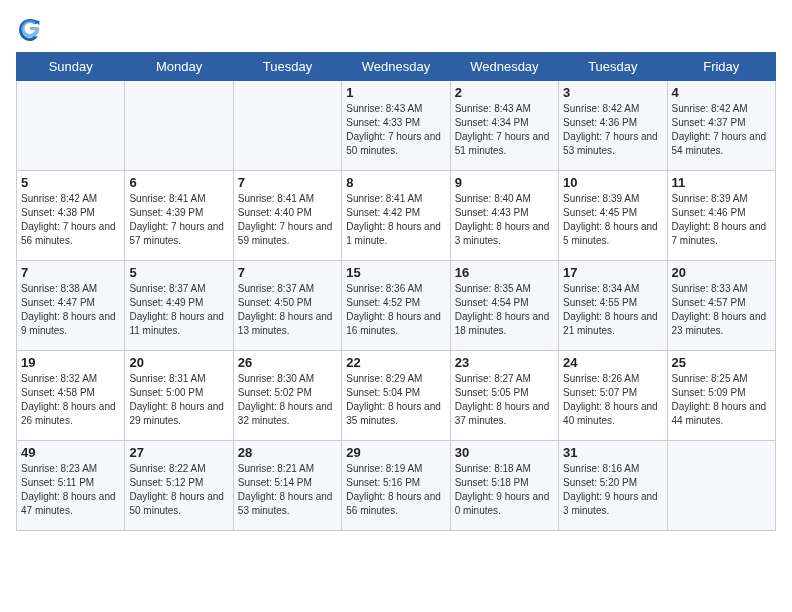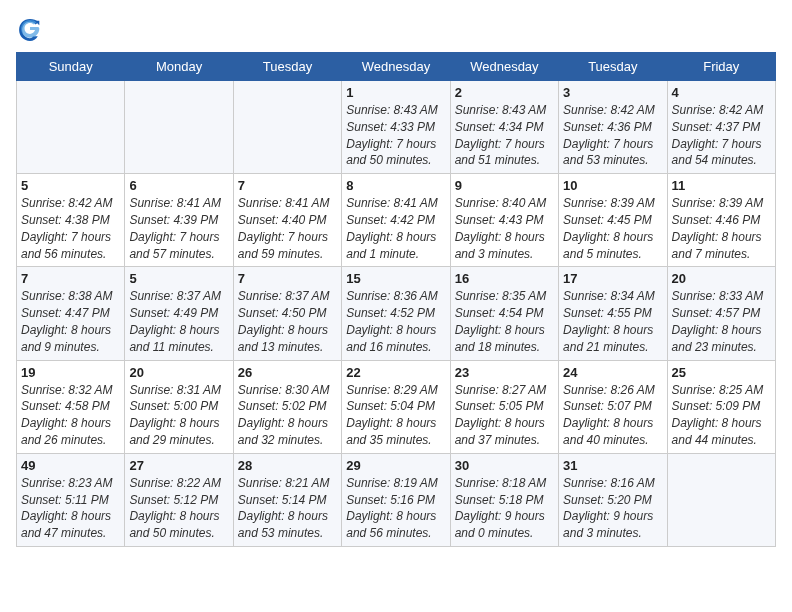--- a/index.html
+++ b/index.html
@@ -78,24 +78,23 @@
     .calendar-table tbody tr:nth-child(even) td {
       background-color: #fff;
     }
     .day-number {
       font-size: 13px;
       font-weight: bold;
       margin-bottom: 2px;
       display: block;
     }
     .day-info {
-      font-size: 12px;
+      font-size: 10px;
       color: #333;
       line-height: 1.4;
-      font-style: italic;
     }
     .empty-cell {
       background: #f5f7fb !important;
     }
   </style>
 </head>
 <body>
 
 <div class="header">
   <div class="logo">

